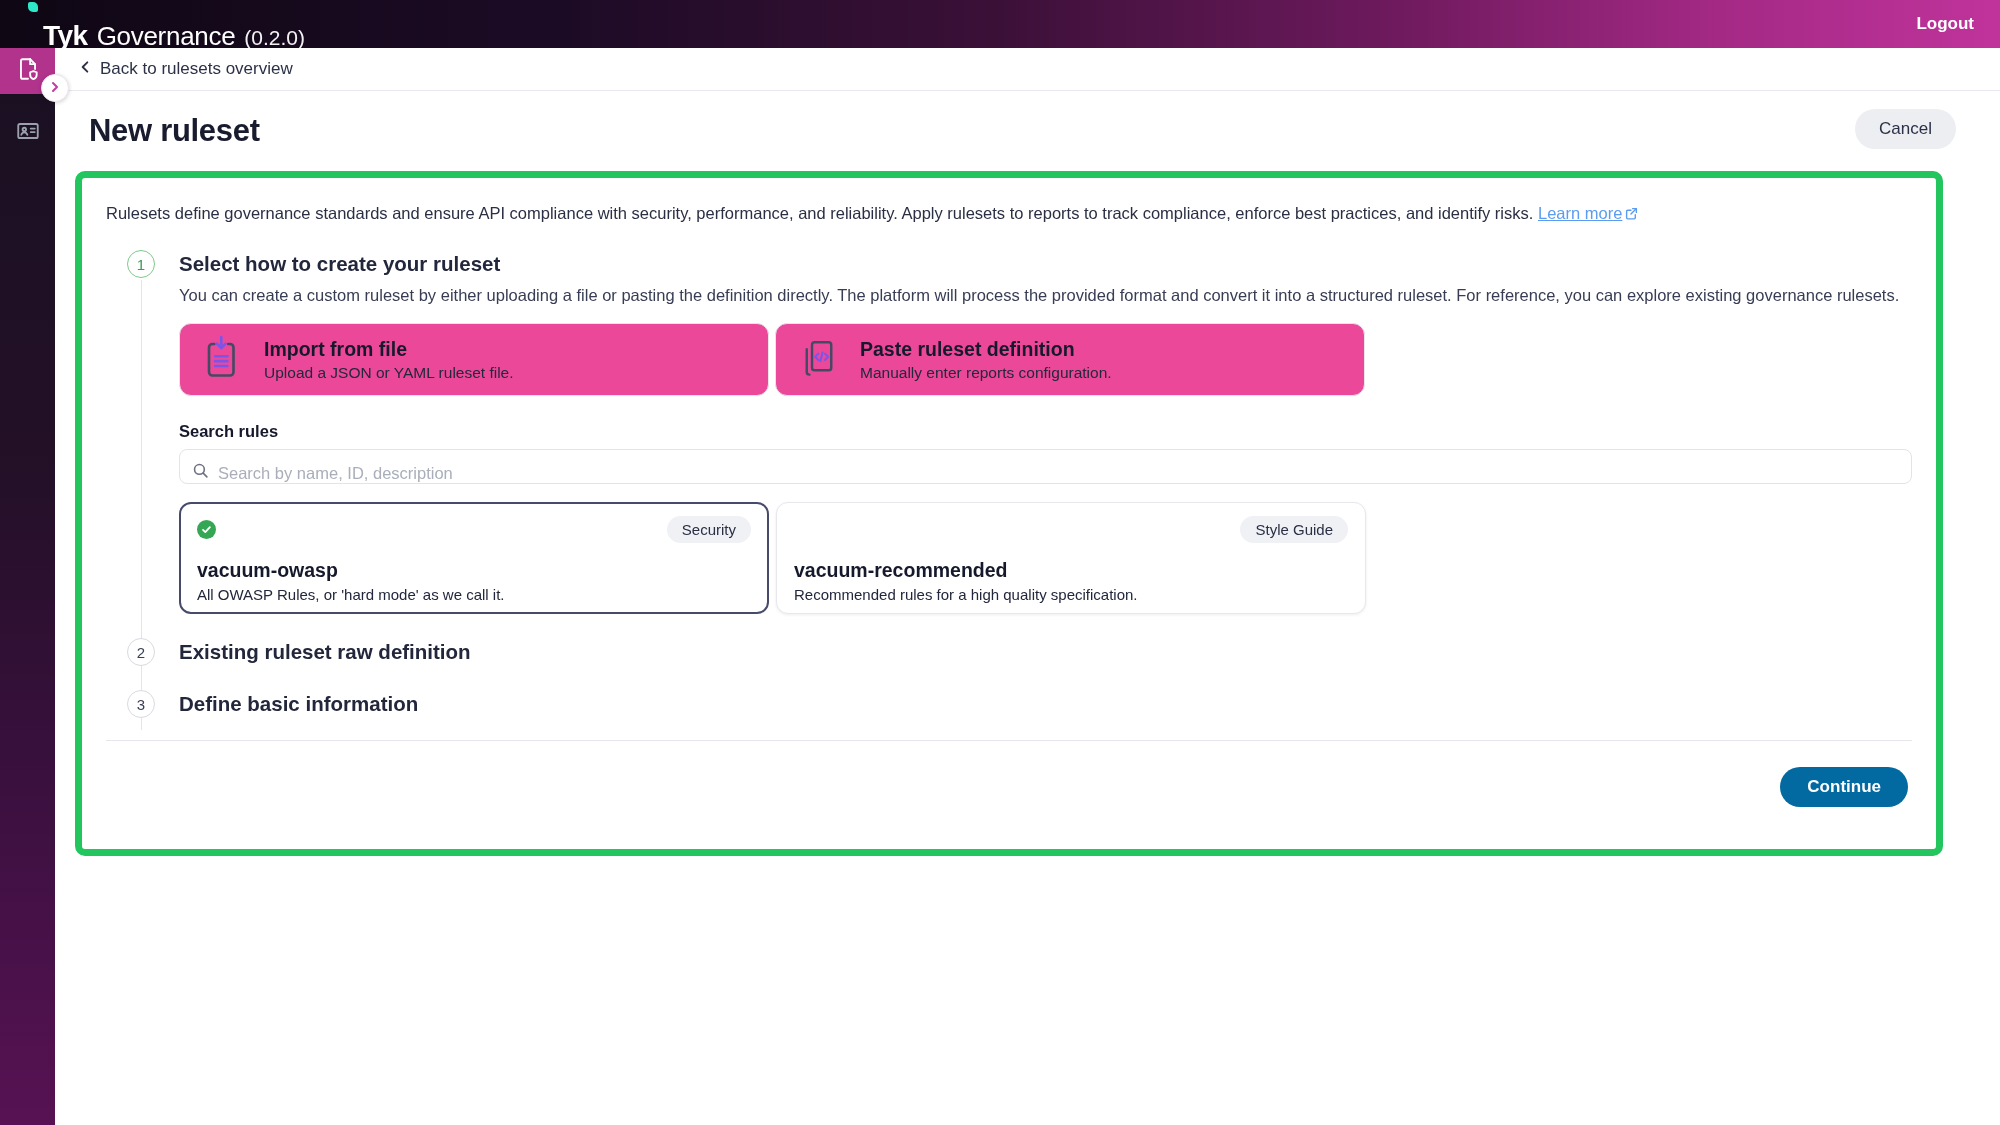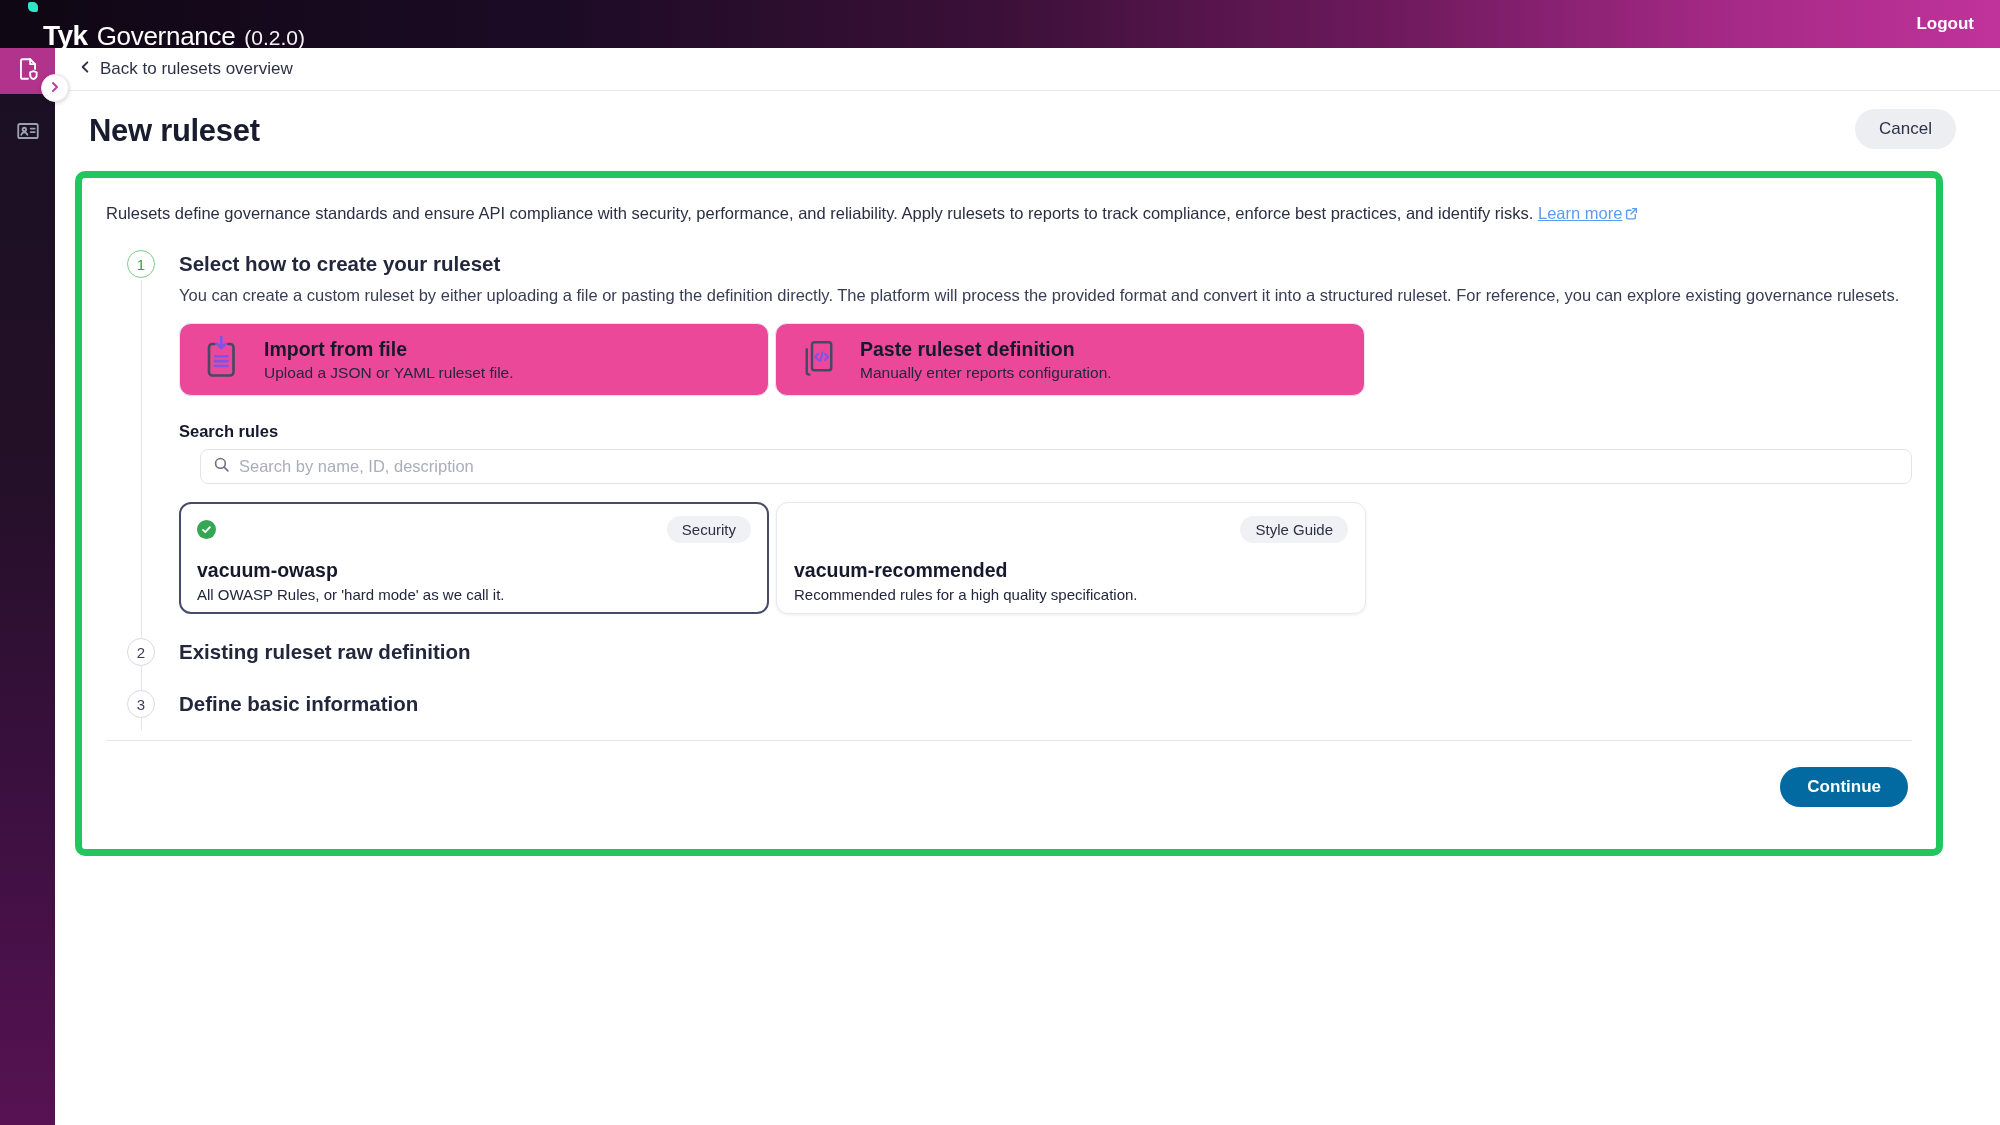--- a/index.html
+++ b/index.html
@@ -83,21 +83,21 @@
   }
   .option-card.selected { border:2px solid #474b6b; }
   .option-title { font-size:19.5px; font-weight:bold; color:#16192c; }
   .option-desc { font-size:15.5px; color:#23273c; margin-top:3px; }
   .circle-placeholder { width:44px; height:44px; border-radius:50%; background:#d6d8df; flex:0 0 auto; }
 
   
   .search-label { font-size:16.5px; font-weight:bold; color:#16192c; margin-top:26px; }
   .search-box {
     margin-top:8px; height:35px; border:1px solid #e2e4ea; border-radius:8px;
-    display:flex; align-items:center; padding:0 12px; gap:9px; background:#fff;margin-left:21px;
+    display:flex; align-items:flex-end; padding:0 12px; gap:9px; background:#fff;
   }
   .search-box input {
     border:none; outline:none; flex:1; font-size:16.5px; font-family:inherit; color:#23273c; background:transparent;
   }
   .search-box input::placeholder { color:#a9aeba; }
 
   
   .template-row { display:flex; gap:7px; margin-top:18px; }
   .template-card {
     width:590px; height:112px; border-radius:12px; background:#fff; padding:13px 17px;

